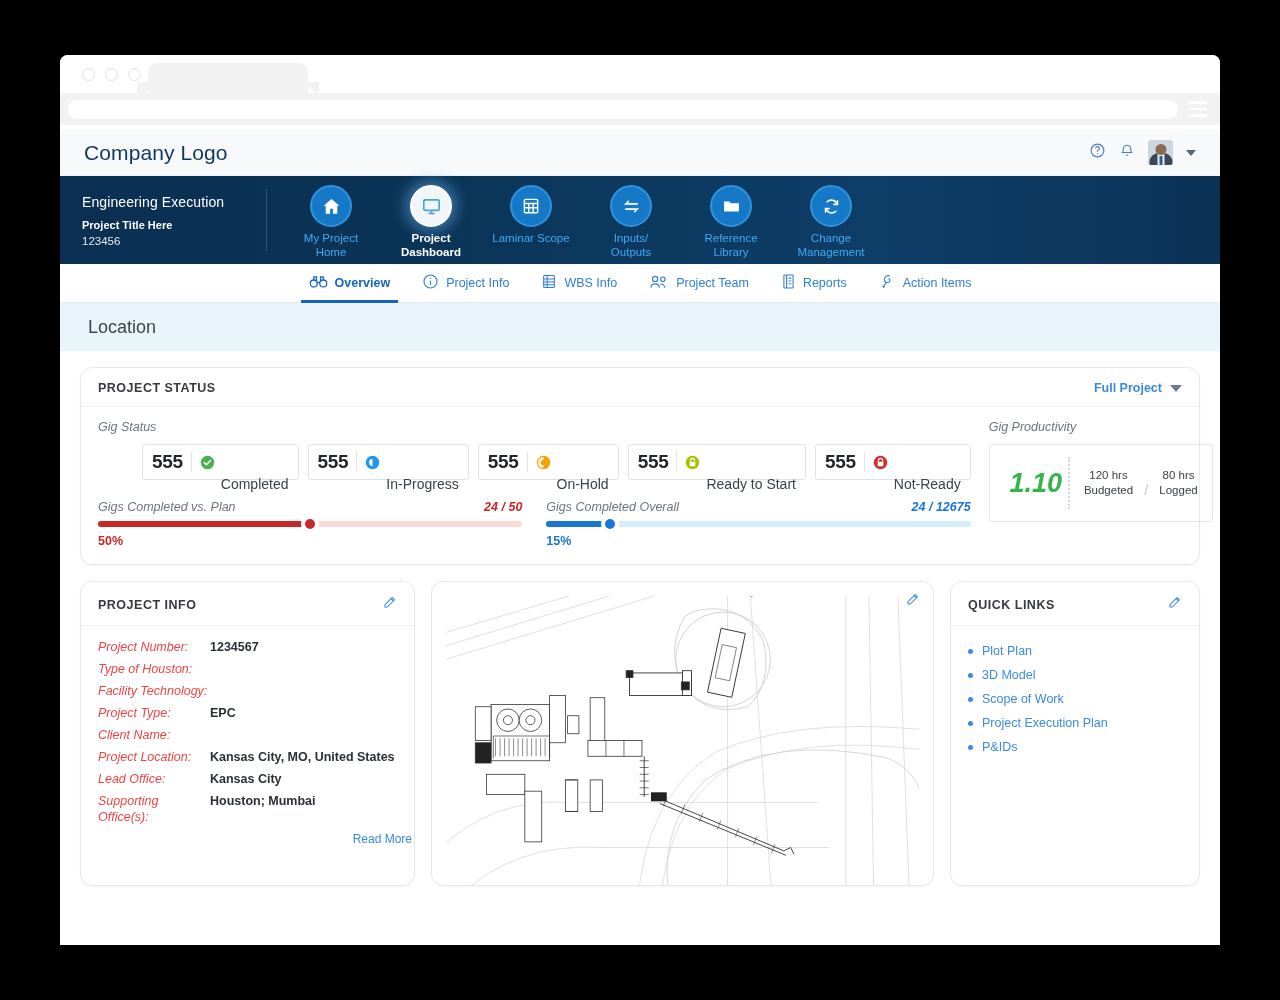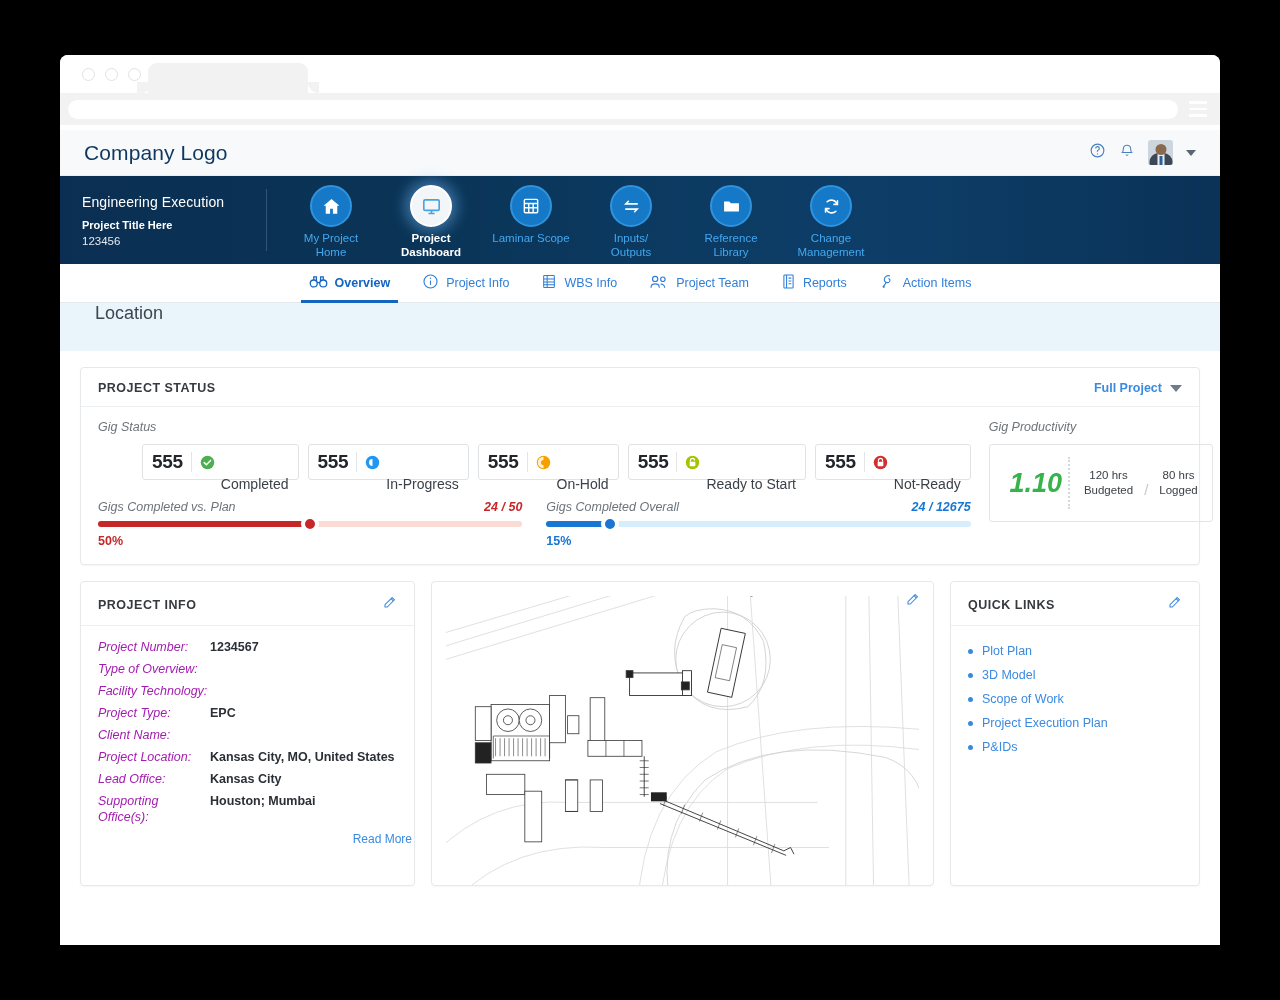--- a/index.html
+++ b/index.html
@@ -103,28 +103,28 @@
     padding: 0 16px; color: #2f7ed8; font-size: 12.5px; cursor: pointer;
     position: relative;
   }
   .subtab.active { color: #1565c0; font-weight: bold; }
   .subtab.active:after {
     content: ""; position: absolute; left: 8px; right: 8px; bottom: 0; height: 3px; background: #1565c0;
   }
 
   
   .locbar {
-    height: 48px; background: #e9f4fb; display: flex; align-items: flex-start; padding-left: 35px;
+    height: 48px; background: #e9f4fb; display: flex; align-items: center; padding-left: 28px;
   }
   .loc-text { font-size: 18px; color: #3d464f; }
 
   
   .content { background: #ffffff; padding: 16px 20px 0 20px; }
   .card {
-    background: #ffffff; border: 1px solid #e6e9ec; border-radius: 4px;
+    background: #ffffff; border: 1px solid #e6e9ec; border-radius: 12px;
     box-shadow: 0 1px 2px rgba(0,0,0,.04);
   }
   .card-head {
     display: flex; align-items: center; padding: 13px 17px 11px 17px;
     border-bottom: 1px solid #eceef0;
   }
   .card-title { font-size: 12.5px; font-weight: bold; color: #36393d; letter-spacing: .5px; }
   .card-head-right { margin-left: auto; display: flex; align-items: center; gap: 8px; }
   .fullproj { color: #3b8ae0; font-size: 12.5px; font-weight: bold; }
   .chev-blue { width: 0; height: 0; border-left: 6px solid transparent; border-right: 6px solid transparent;
@@ -169,21 +169,21 @@
   .hrs-col { text-align: center; font-size: 11.5px; color: #3b4148; line-height: 15px; }
   .hrs-slash { color: #c4c9ce; margin: 0 11px; font-size: 15px; }
 
   
   .bottom { display: flex; gap: 16px; margin-top: 16px; }
   .col-info { width: 335px; }
   .col-plan { flex: 1; }
   .col-links { width: 250px; }
 
   .kv { display: flex; padding: 3px 0; }
-  .kv-k { width: 112px; font-size: 12.5px; font-style: italic; color: #a21caf; line-height: 16px; flex: none; }
+  .kv-k { width: 112px; font-size: 12.5px; font-style: italic; color: #ef4444; line-height: 16px; flex: none; }
   .kv-v { font-size: 12.5px; font-weight: bold; color: #2b3036; line-height: 16px; }
   .info-body { padding: 10px 17px 4px 17px; }
   .readmore { text-align: right; font-size: 12px; color: #3b8ae0; padding: 0 2px 6px 0; cursor: pointer; }
 
   .links-body { padding: 13px 17px; }
   .qlink { display: flex; align-items: center; gap: 9px; padding: 5px 0; }
   .qlink .bullet { width: 5px; height: 5px; border-radius: 50%; background: #3b8ae0; flex: none; }
   .qlink a { font-size: 12.5px; color: #3b8ae0; text-decoration: none; cursor: pointer; }
 
   .plan-card { height: 305px; overflow: hidden; position: relative; }
@@ -536,21 +536,21 @@
                 </svg>
               </span>
             </div>
           </div>
           <div class="info-body">
             <div class="kv">
               <span class="kv-k">Project Number:</span>
               <span class="kv-v">1234567</span>
             </div>
             <div class="kv">
-              <span class="kv-k">Type of Overview:</span>
+              <span class="kv-k">Type of Houston:</span>
               <span class="kv-v"></span>
             </div>
             <div class="kv">
               <span class="kv-k">Facility Technology:</span>
               <span class="kv-v"></span>
             </div>
             <div class="kv">
               <span class="kv-k">Project Type:</span>
               <span class="kv-v">EPC</span>
             </div>

